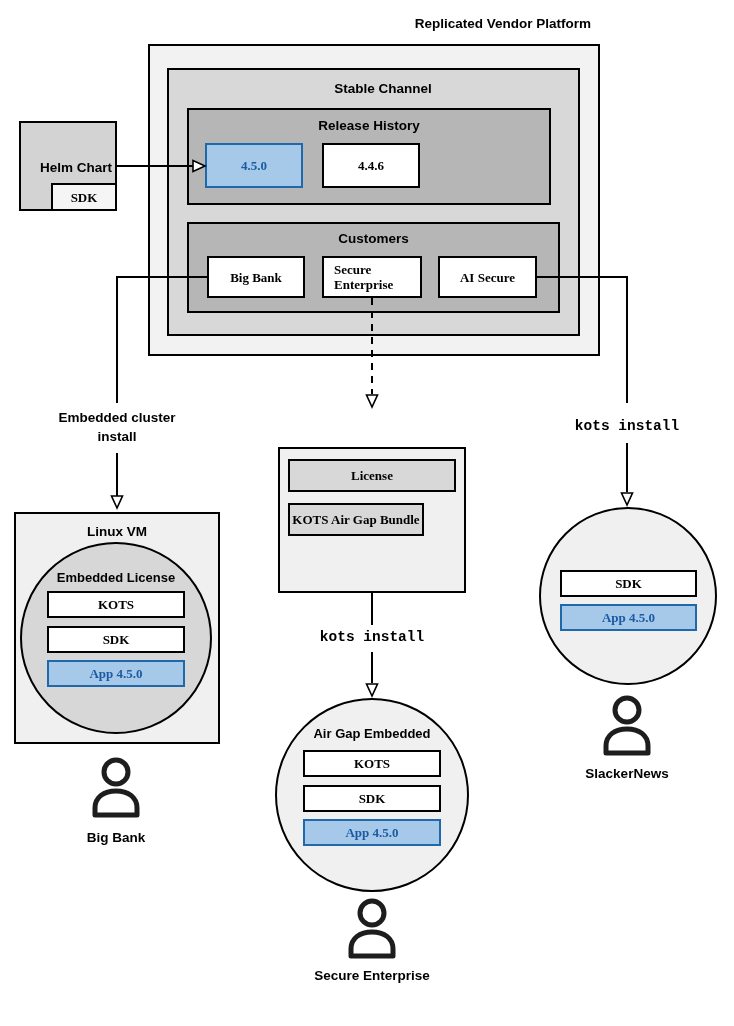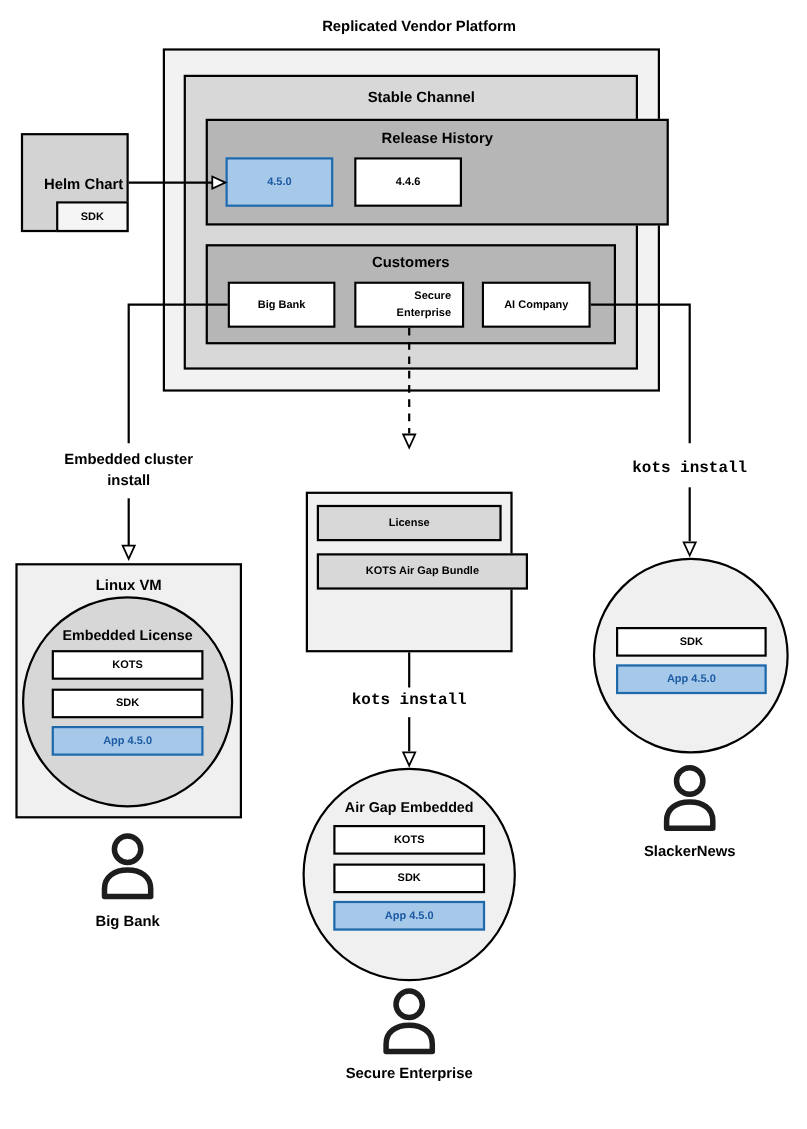--- a/index.html
+++ b/index.html
@@ -4,61 +4,61 @@
 <style>
   html,body{margin:0;padding:0;background:#fff;}
   #canvas{
     position:relative;width:734px;height:1026px;background:#fff;overflow:hidden;
     font-family:"Liberation Sans",sans-serif;color:#000;
   }
   .abs{position:absolute;box-sizing:border-box;}
   .lbl{font-weight:700;font-size:13.5px;text-align:center;line-height:19px;}
   .node{
     position:absolute;box-sizing:border-box;border:2px solid #000;background:#fff;
-    display:flex;align-items:center;justify-content:center;text-align:right;
-    font-weight:700;font-size:10px;line-height:15px;
+    display:flex;align-items:center;justify-content:center;text-align:left;
+    font-weight:700;font-size:13px;line-height:15px;font-family:Liberation Serif, serif;
   }
   .g-f2{background:#f2f2f2;}
   .g-d8{background:#d8d8d8;}
   .g-b6{background:#b6b6b6;}
   .g-d3{background:#d3d3d3;}
   .g-f0{background:#f0f0f0;}
   .g-f5{background:#f5f5f5;}
   .container-title{position:absolute;left:0;right:0;text-align:center;font-weight:700;font-size:13.5px;}
   .circle{border-radius:50%;border:2.5px solid #000;}
   .mono{font-family:"Liberation Mono","DejaVu Sans Mono",monospace;font-weight:700;font-size:14.5px;text-align:center;}
   .hl{}
   svg.overlay{position:absolute;left:0;top:0;pointer-events:none;}
   .person{position:absolute;}
 </style>
 </head>
 <body>
 
 <div id="canvas">
 
-  <div class="abs lbl" style="left:181px;top:14px;width:400px;">Replicated Vendor Platform</div>
+  <div class="abs lbl" style="left:191px;top:14px;width:400px;text-align:right;">Replicated Vendor Platform</div>
 
   <div class="abs g-f2" style="left:148px;top:44px;width:452px;height:312px;border:2px solid #000;"></div>
 
   <div class="abs g-d8" style="left:167px;top:68px;width:413px;height:268px;border:2px solid #000;">
     <div class="container-title" style="top:11px;margin-left:19px;">Stable Channel</div>
   </div>
 
-  <div class="abs g-b6" style="left:187px;top:108px;width:421px;height:97px;border:2px solid #000;">
+  <div class="abs g-b6" style="left:187px;top:108px;width:364px;height:97px;border:2px solid #000;">
     <div class="container-title" style="top:8px;">Release History</div>
   </div>
   <div class="node hl" style="left: 205px; top: 143px; width: 98px; height: 45px; background: rgb(167, 201, 233); border-color: rgb(31, 104, 169); color: rgb(28, 91, 163);">4.5.0</div>
   <div class="node" style="left:322px;top:143px;width:98px;height:45px;">4.4.6</div>
 
   <div class="abs g-b6" style="left:187px;top:222px;width:373px;height:91px;border:2px solid #000;">
     <div class="container-title" style="top:7px;">Customers</div>
   </div>
   <div class="node" style="left:207px;top:256px;width:98px;height:42px;">Big Bank</div>
   <div class="node" style="left:322px;top:256px;width:100px;height:42px;padding:0 10px;">Secure Enterprise</div>
-  <div class="node" style="left:438px;top:256px;width:99px;height:42px;">AI Company</div>
+  <div class="node" style="left:438px;top:256px;width:99px;height:42px;">AI Secure</div>
 
   <div class="abs g-d3" style="left:19px;top:121px;width:98px;height:90px;border:2px solid #000;">
     <div class="container-title" style="top:37px;margin-left:16px;">Helm Chart</div>
   </div>
   <div class="node g-f5" style="left:51px;top:183px;width:66px;height:28px;">SDK</div>
 
   <div class="abs lbl" style="left:42px;top:408px;width:150px;">Embedded cluster install</div>
 
   <div class="abs g-f0" style="left:14px;top:512px;width:206px;height:232px;border:2.5px solid #000;">
     <div class="container-title" style="top:10px;">Linux VM</div>
@@ -70,21 +70,21 @@
   <div class="node hl" style="left: 47px; top: 660px; width: 138px; height: 27px; background: rgb(167, 201, 233); border-color: rgb(31, 104, 169); color: rgb(28, 91, 163);">App 4.5.0</div>
 
   <svg class="person" style="left:90px;top:757px;" width="52" height="62" viewBox="0 0 52 62">
     <circle cx="26" cy="15" r="12" fill="none" stroke="#1d1d1d" stroke-width="5"></circle>
     <path d="M5 58 L5 51 C5 40 14 34 26 34 C38 34 47 40 47 51 L47 58 Z" fill="none" stroke="#1d1d1d" stroke-width="5" stroke-linejoin="round"></path>
   </svg>
   <div class="abs lbl" style="left:41px;top:828px;width:150px;">Big Bank</div>
 
   <div class="abs g-f0" style="left:278px;top:447px;width:188px;height:146px;border:2.5px solid #000;"></div>
   <div class="node g-d8" style="left:288px;top:459px;width:168px;height:33px;">License</div>
-  <div class="node g-d8" style="left:288px;top:503px;width:192px;height:33px;">KOTS Air Gap Bundle</div>
+  <div class="node g-d8" style="left:288px;top:503px;width:136px;height:33px;">KOTS Air Gap Bundle</div>
 
   <div class="abs mono" style="left:292px;top:629px;width:160px;">kots install</div>
 
   <div class="abs circle g-f0" style="left:275px;top:698px;width:194px;height:194px;"></div>
   <div class="abs lbl" style="left:275px;top:724px;width:194px;font-size:13px;">Air Gap Embedded</div>
   <div class="node" style="left:303px;top:750px;width:138px;height:27px;">KOTS</div>
   <div class="node" style="left:303px;top:785px;width:138px;height:27px;">SDK</div>
   <div class="node hl" style="left: 303px; top: 819px; width: 138px; height: 27px; background: rgb(167, 201, 233); border-color: rgb(31, 104, 169); color: rgb(28, 91, 163);">App 4.5.0</div>
 
   <svg class="person" style="left:346px;top:898px;" width="52" height="62" viewBox="0 0 52 62">

